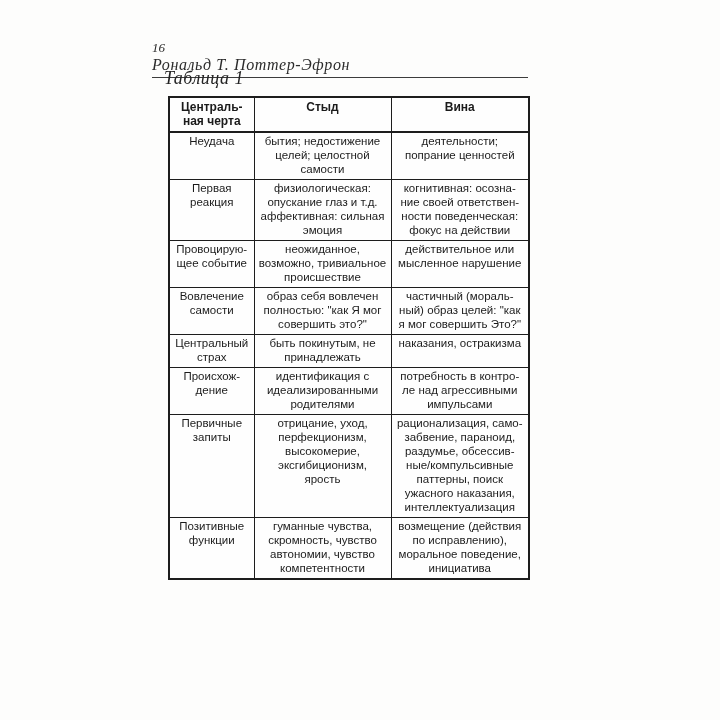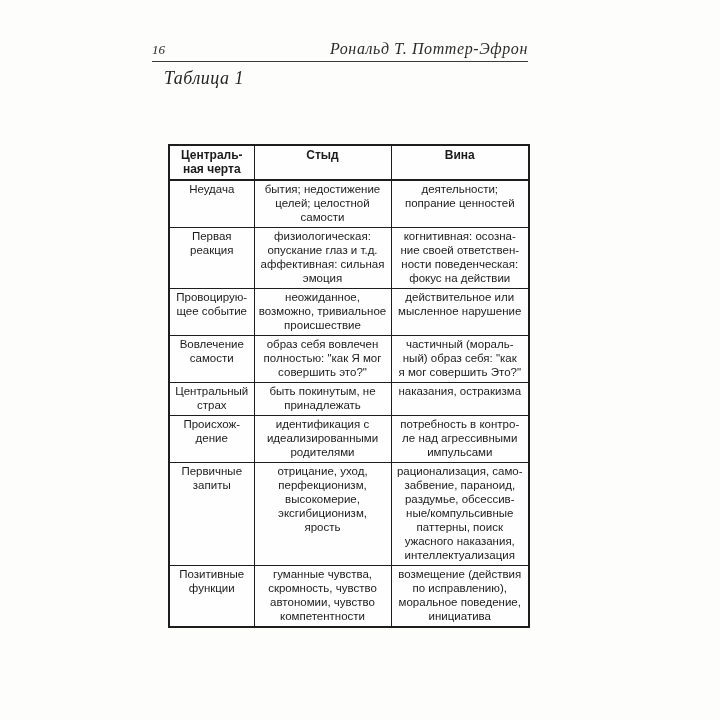--- a/index.html
+++ b/index.html
@@ -25,20 +25,21 @@
     top: 40px;
     width: 376px;
     display: flex;
     justify-content: space-between;
     align-items: baseline;
     border-bottom: 1.5px solid #3c3c3c;
     padding-bottom: 3px;
     font-family: "Liberation Serif", serif;
     font-style: italic;
     color: #2b2b2b;
+    flex-direction: column;
   }
   .pagenum {
     font-size: 13px;
   }
   .running-title {
     font-size: 16px;
     letter-spacing: 0.6px;
   }
   .caption {
     position: absolute;
@@ -52,21 +53,20 @@
   }
   table.main {
     position: absolute;
     left: 168px;
     top: 96px;
     width: 360px;
     border-collapse: collapse;
     table-layout: fixed;
     border: 2px solid #1d1d1d;
     background: #fefefe;
-    margin-top: 48px;
   }
   col.c1 { width: 85px; }
   col.c2 { width: 137px; }
   col.c3 { width: 138px; }
   th, td {
     border: 1px solid #1d1d1d;
     vertical-align: top;
     white-space: pre-line;
     padding: 1px 4px 3px 4px;
     font-size: 11.5px;
@@ -140,21 +140,21 @@
         <td>действительное или
 мысленное нарушение</td>
       </tr>
       <tr>
         <td>Вовлечение
 самости</td>
         <td>образ себя вовлечен
 полностью: "как Я мог
 совершить это?"</td>
         <td>частичный (мораль-
-ный) образ себя: "как
+ный) образ целей: "как
 я мог совершить Это?"</td>
       </tr>
       <tr>
         <td>Центральный
 страх</td>
         <td>быть покинутым, не
 принадлежать</td>
         <td>наказания, остракизма</td>
       </tr>
       <tr>

